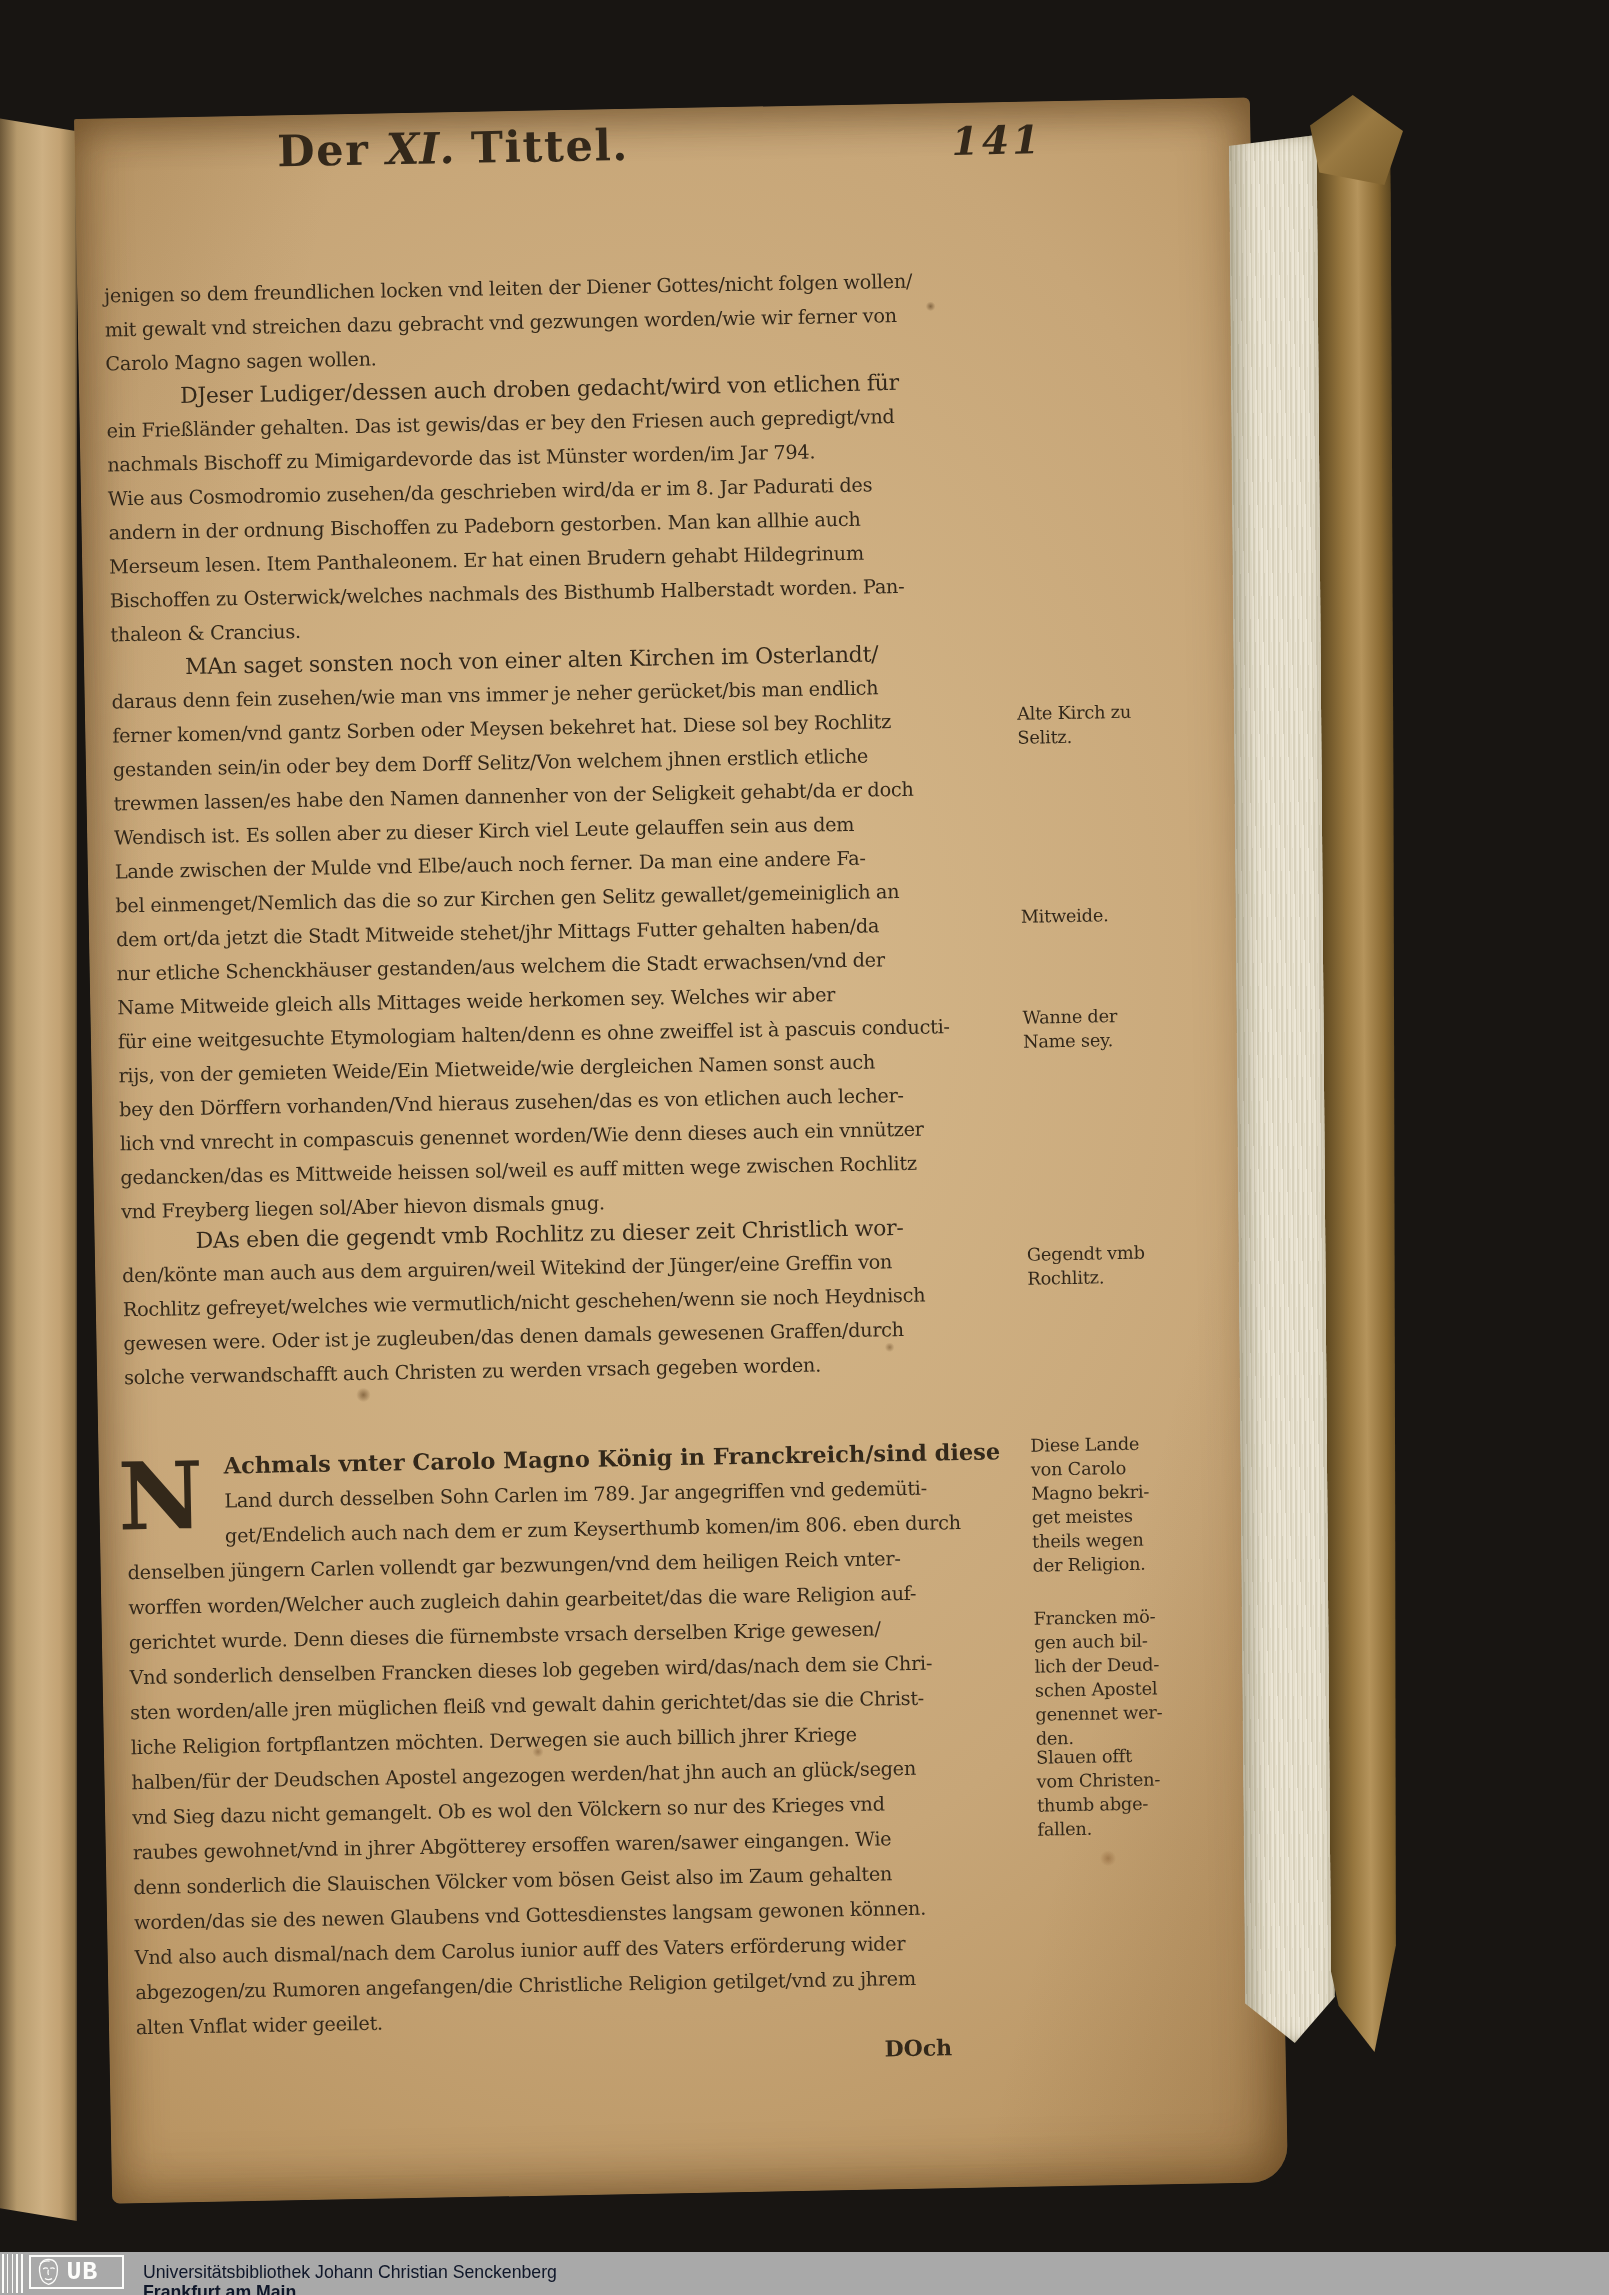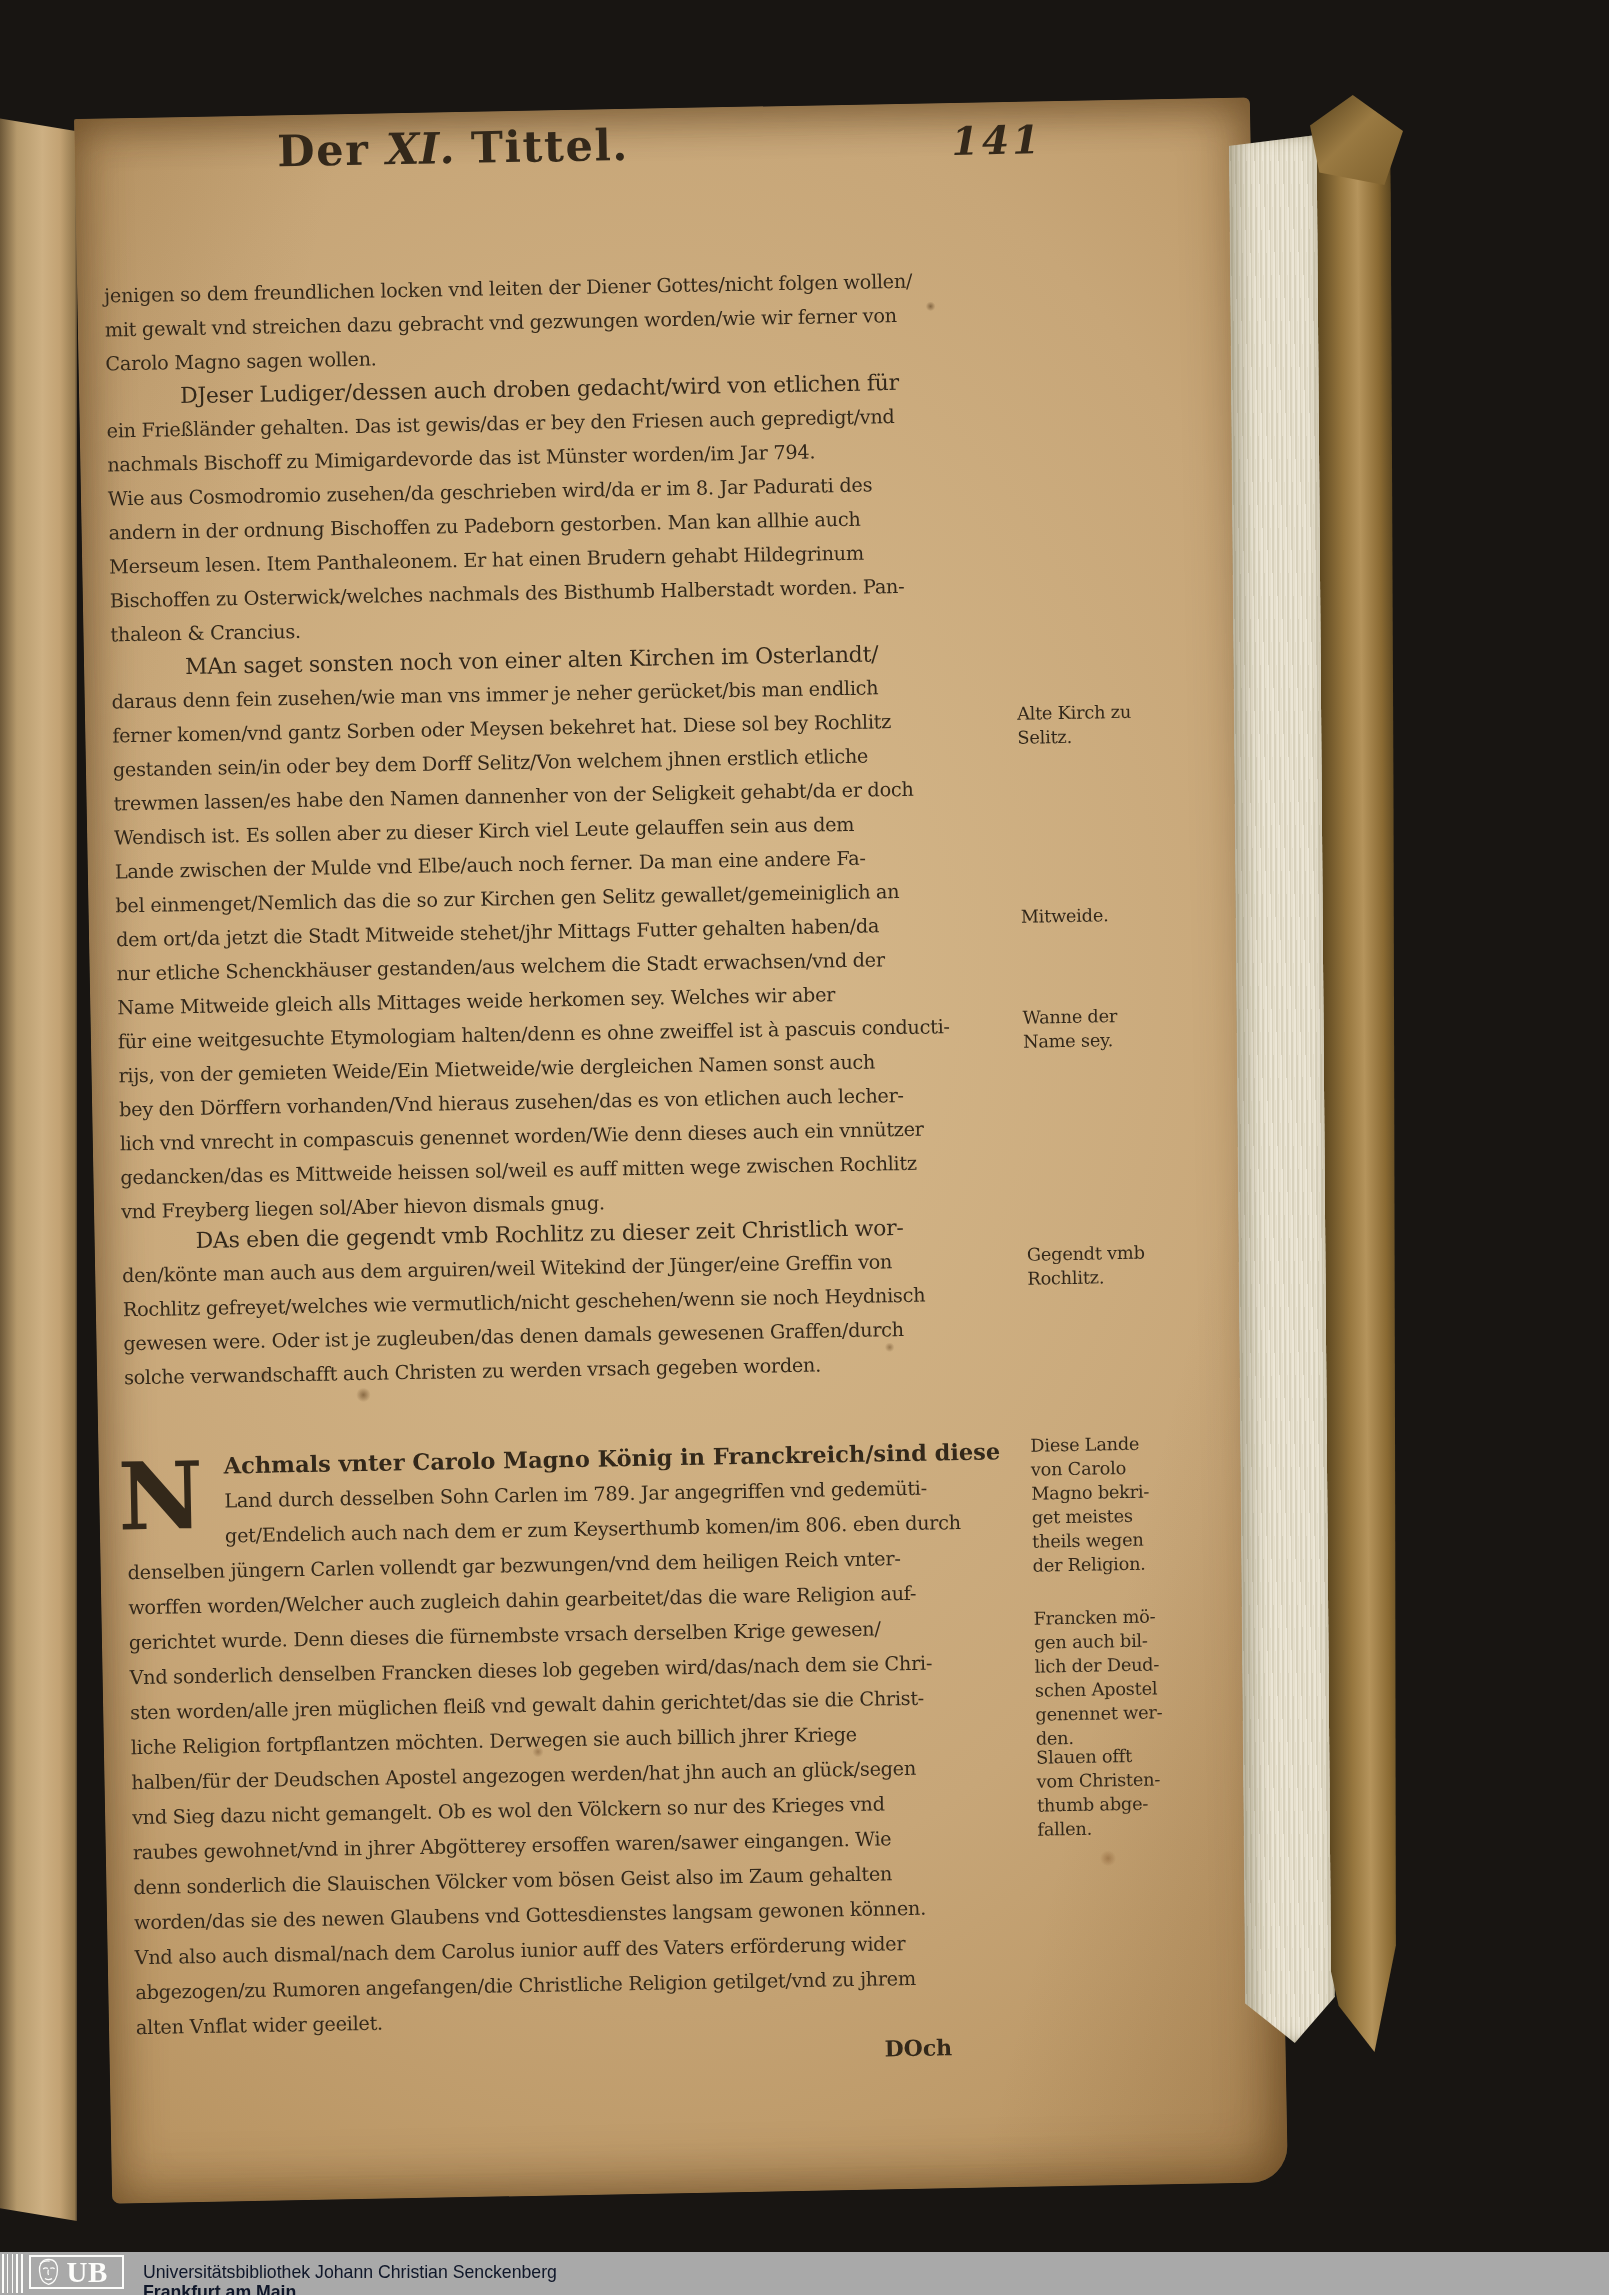--- a/index.html
+++ b/index.html
@@ -72,22 +72,22 @@
     clip-path:polygon(0 34%,46% 0,100% 40%,80% 100%,10% 86%);}
 
   
   .footer-bar{position:absolute;left:0;top:2252px;width:1609px;height:43px;z-index:6;
     background:#a9a9a9;font-family:"Liberation Sans",sans-serif;}
   .stripes{position:absolute;left:1.6px;top:2.4px;width:21px;height:39px;
     background:repeating-linear-gradient(90deg,#fdfdfb 0 1.6px,rgba(0,0,0,0) 1.6px 4.8px);}
   .logo-box{position:absolute;left:29px;top:3.2px;width:95px;height:34px;border:2.4px solid #fdfdfb;
     display:flex;align-items:center;gap:3.2px;padding:0 3.2px;box-sizing:border-box;}
   .logo-box .face{width:29px;height:31px;}
-  .logo-text{color:#fdfdfb;font-family:Liberation Serif, serif;font-weight:bold;
-    font-size:29px;letter-spacing:0.8px;line-height:29px;text-align:right;}
+  .logo-text{color:#fdfdfb;font-family:Liberation Mono, monospace;font-weight:bold;
+    font-size:25px;letter-spacing:0.8px;line-height:29px;text-align:right;}
   .footer-lines{position:absolute;left:143px;top:10px;color:#0f172a;}
   .footer-lines .l1{font-size:17.7px;line-height:20px;}
   .footer-lines .l2{font-size:17.7px;line-height:20px;font-weight:bold;}
 </style>
 </head>
 <body>
 
 <div id="stage">
 
   <div class="prev-edge"></div>

